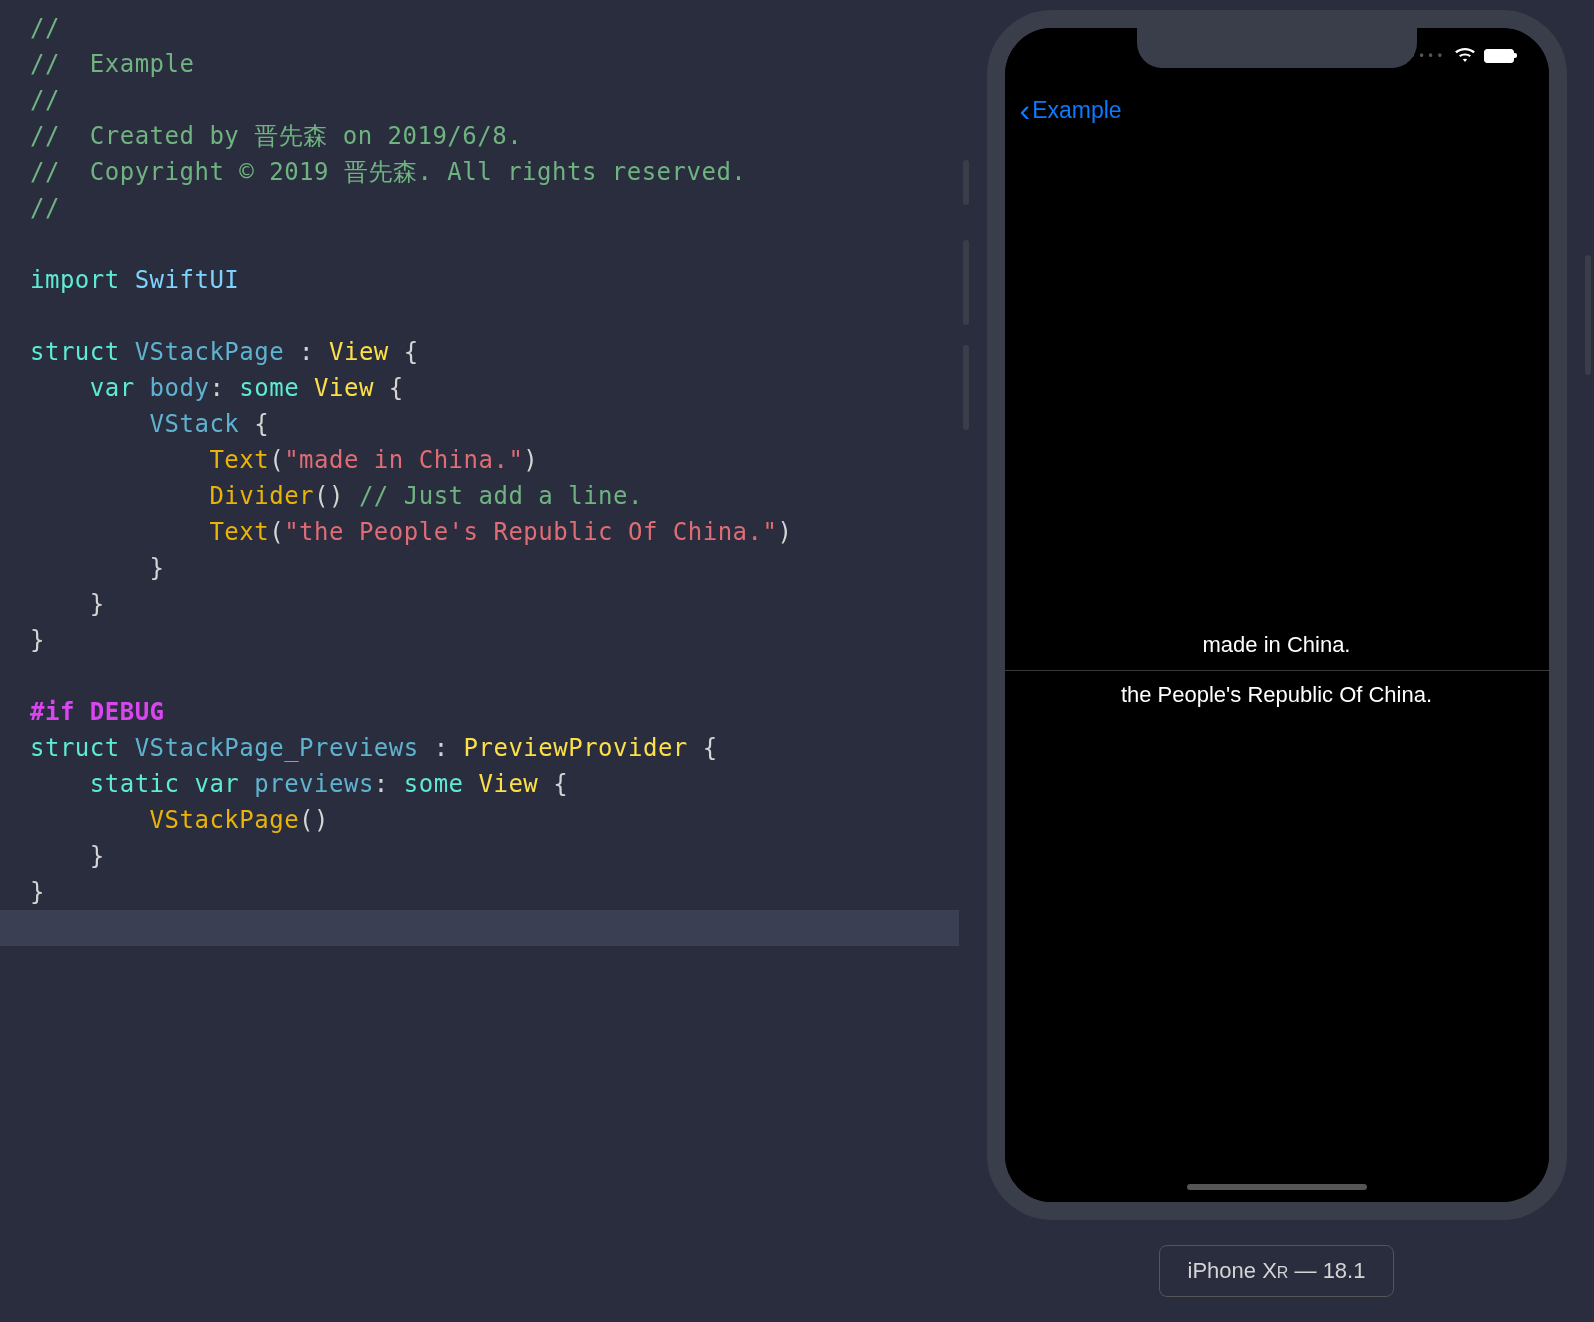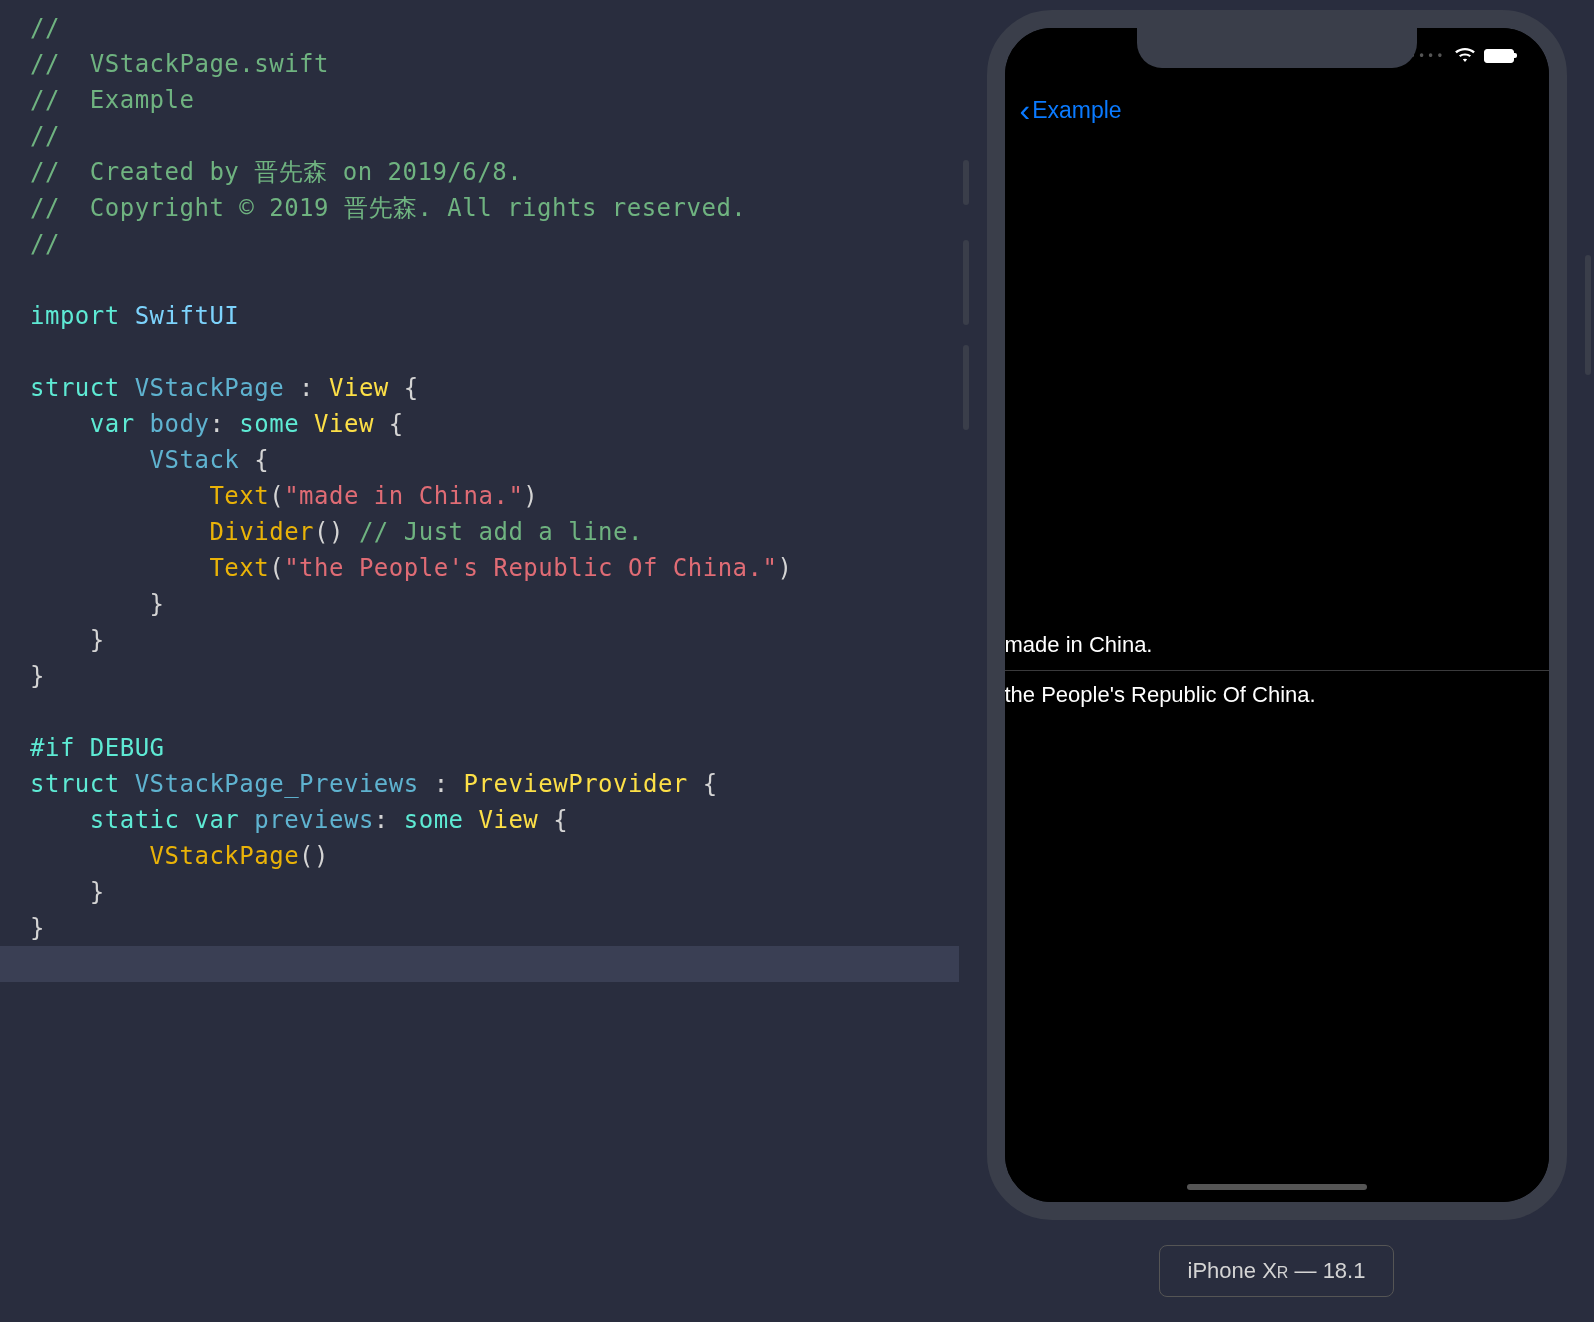--- a/index.html
+++ b/index.html
@@ -37,21 +37,21 @@
     }
     
     .comment { color: #6fb380; }
     .keyword { color: #5eead4; }
     .type { color: #fde047; }
     .string { color: #e06c75; }
     .func { color: #eab308; }
     .ident { color: #5fb3d0; }
     .plain { color: #d4d4d4; }
     .white { color: #7dd3fc; }
-    .preproc { color: #5eead4; }
+    .preproc { color: #d946ef; font-weight: bold; }
     
     .preview-pane {
       width: 635px;
       display: flex;
       flex-direction: column;
       align-items: center;
       padding-top: 0;
       background: #292d3e;
     }
     
@@ -177,20 +177,21 @@
       align-items: center;
       color: #fff;
       font-family: -apple-system, sans-serif;
       font-size: 22px;
     }
     
     .vstack {
       width: 100%;
       display: flex;
       flex-direction: column;
+      align-items: center;
     }
     
     .divider {
       width: 100%;
       height: 0.5px;
       background: #3a3a3c;
       margin: 12px 0;
     }
     
     .home-indicator {
@@ -218,21 +219,20 @@
     .device-label .small-r {
       font-size: 16px;
       vertical-align: baseline;
     }
   </style>
 </head>
 <body>
 
 <div class="editor-pane">
   <div class="code-line comment">//</div>
-  <div class="code-line comment">//  VStackPage.swift</div>
   <div class="code-line comment">//  Example</div>
   <div class="code-line comment">//</div>
   <div class="code-line comment">//  Created by 晋先森 on 2019/6/8.</div>
   <div class="code-line comment">//  Copyright © 2019 晋先森. All rights reserved.</div>
   <div class="code-line comment">//</div>
   <div class="code-line">&nbsp;</div>
   <div class="code-line"><span class="keyword">import</span><span class="white"> </span><span class="white">SwiftUI</span></div>
   <div class="code-line">&nbsp;</div>
   <div class="code-line"><span class="keyword">struct</span><span class="plain"> </span><span class="ident">VStackPage</span><span class="plain"> : </span><span class="type">View</span><span class="plain"> {</span></div>
   <div class="code-line"><span class="plain">    </span><span class="keyword">var</span><span class="plain"> </span><span class="ident">body</span><span class="plain">: </span><span class="keyword">some</span><span class="plain"> </span><span class="type">View</span><span class="plain"> {</span></div>

